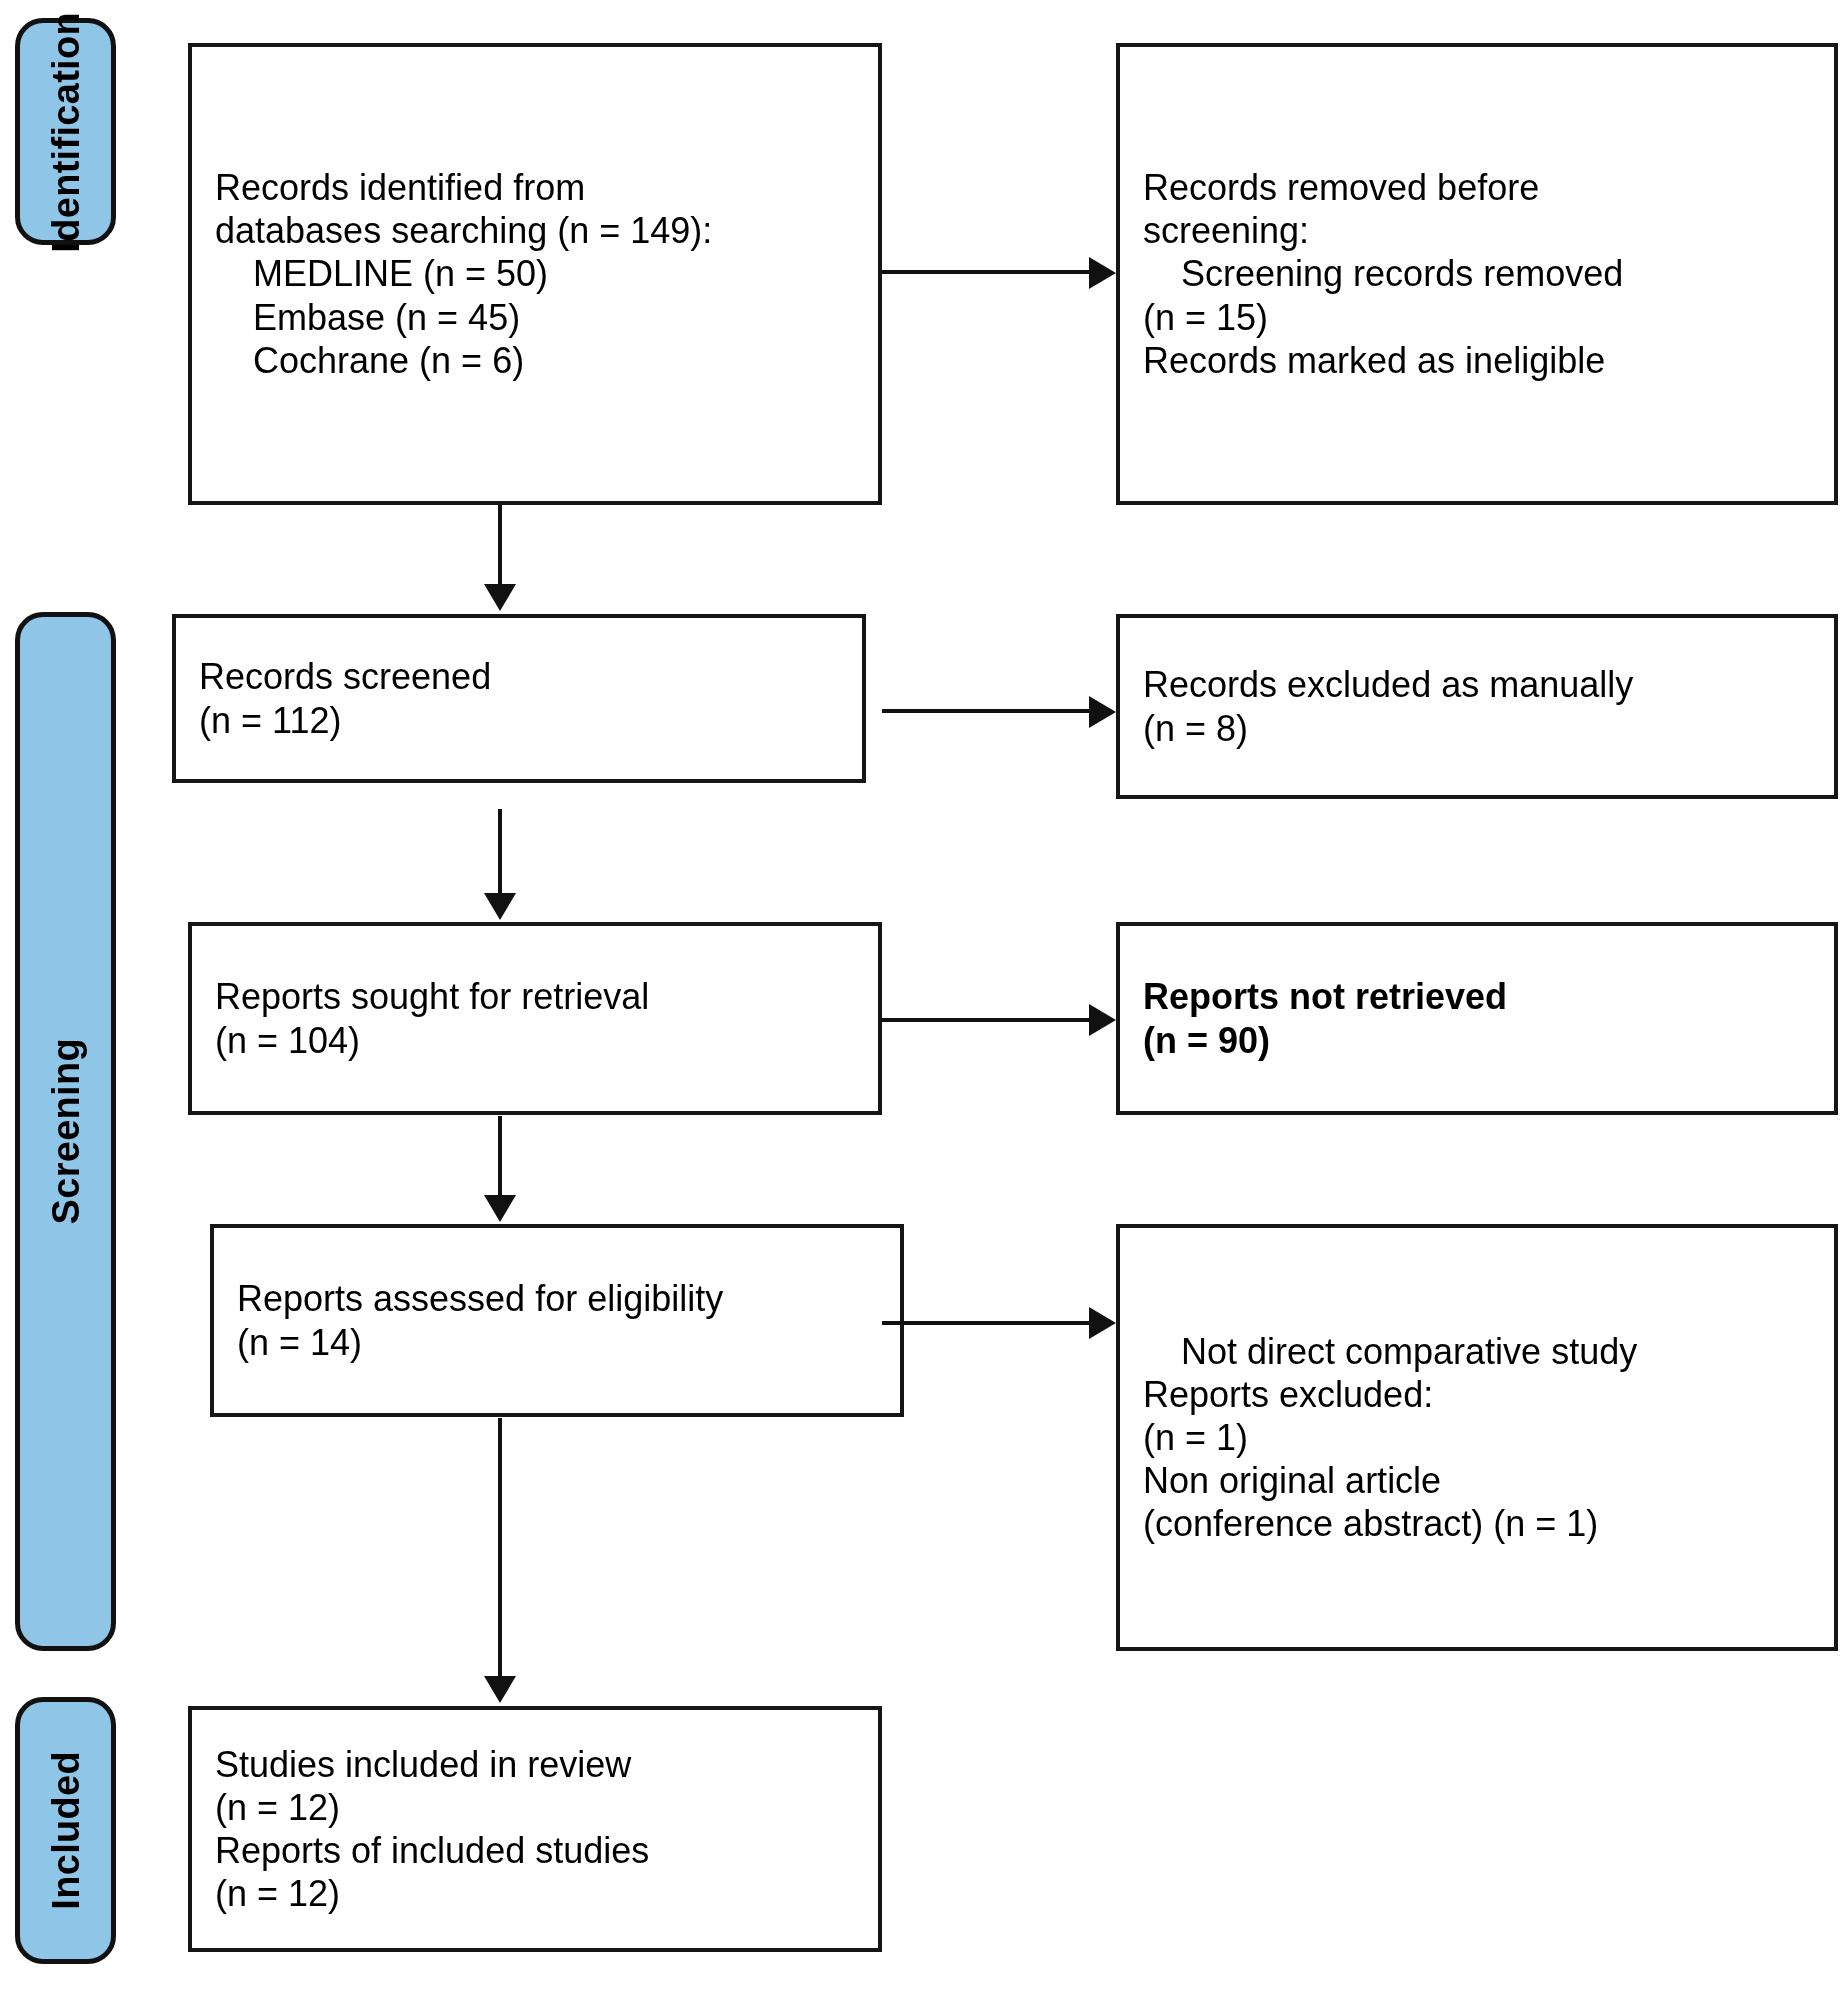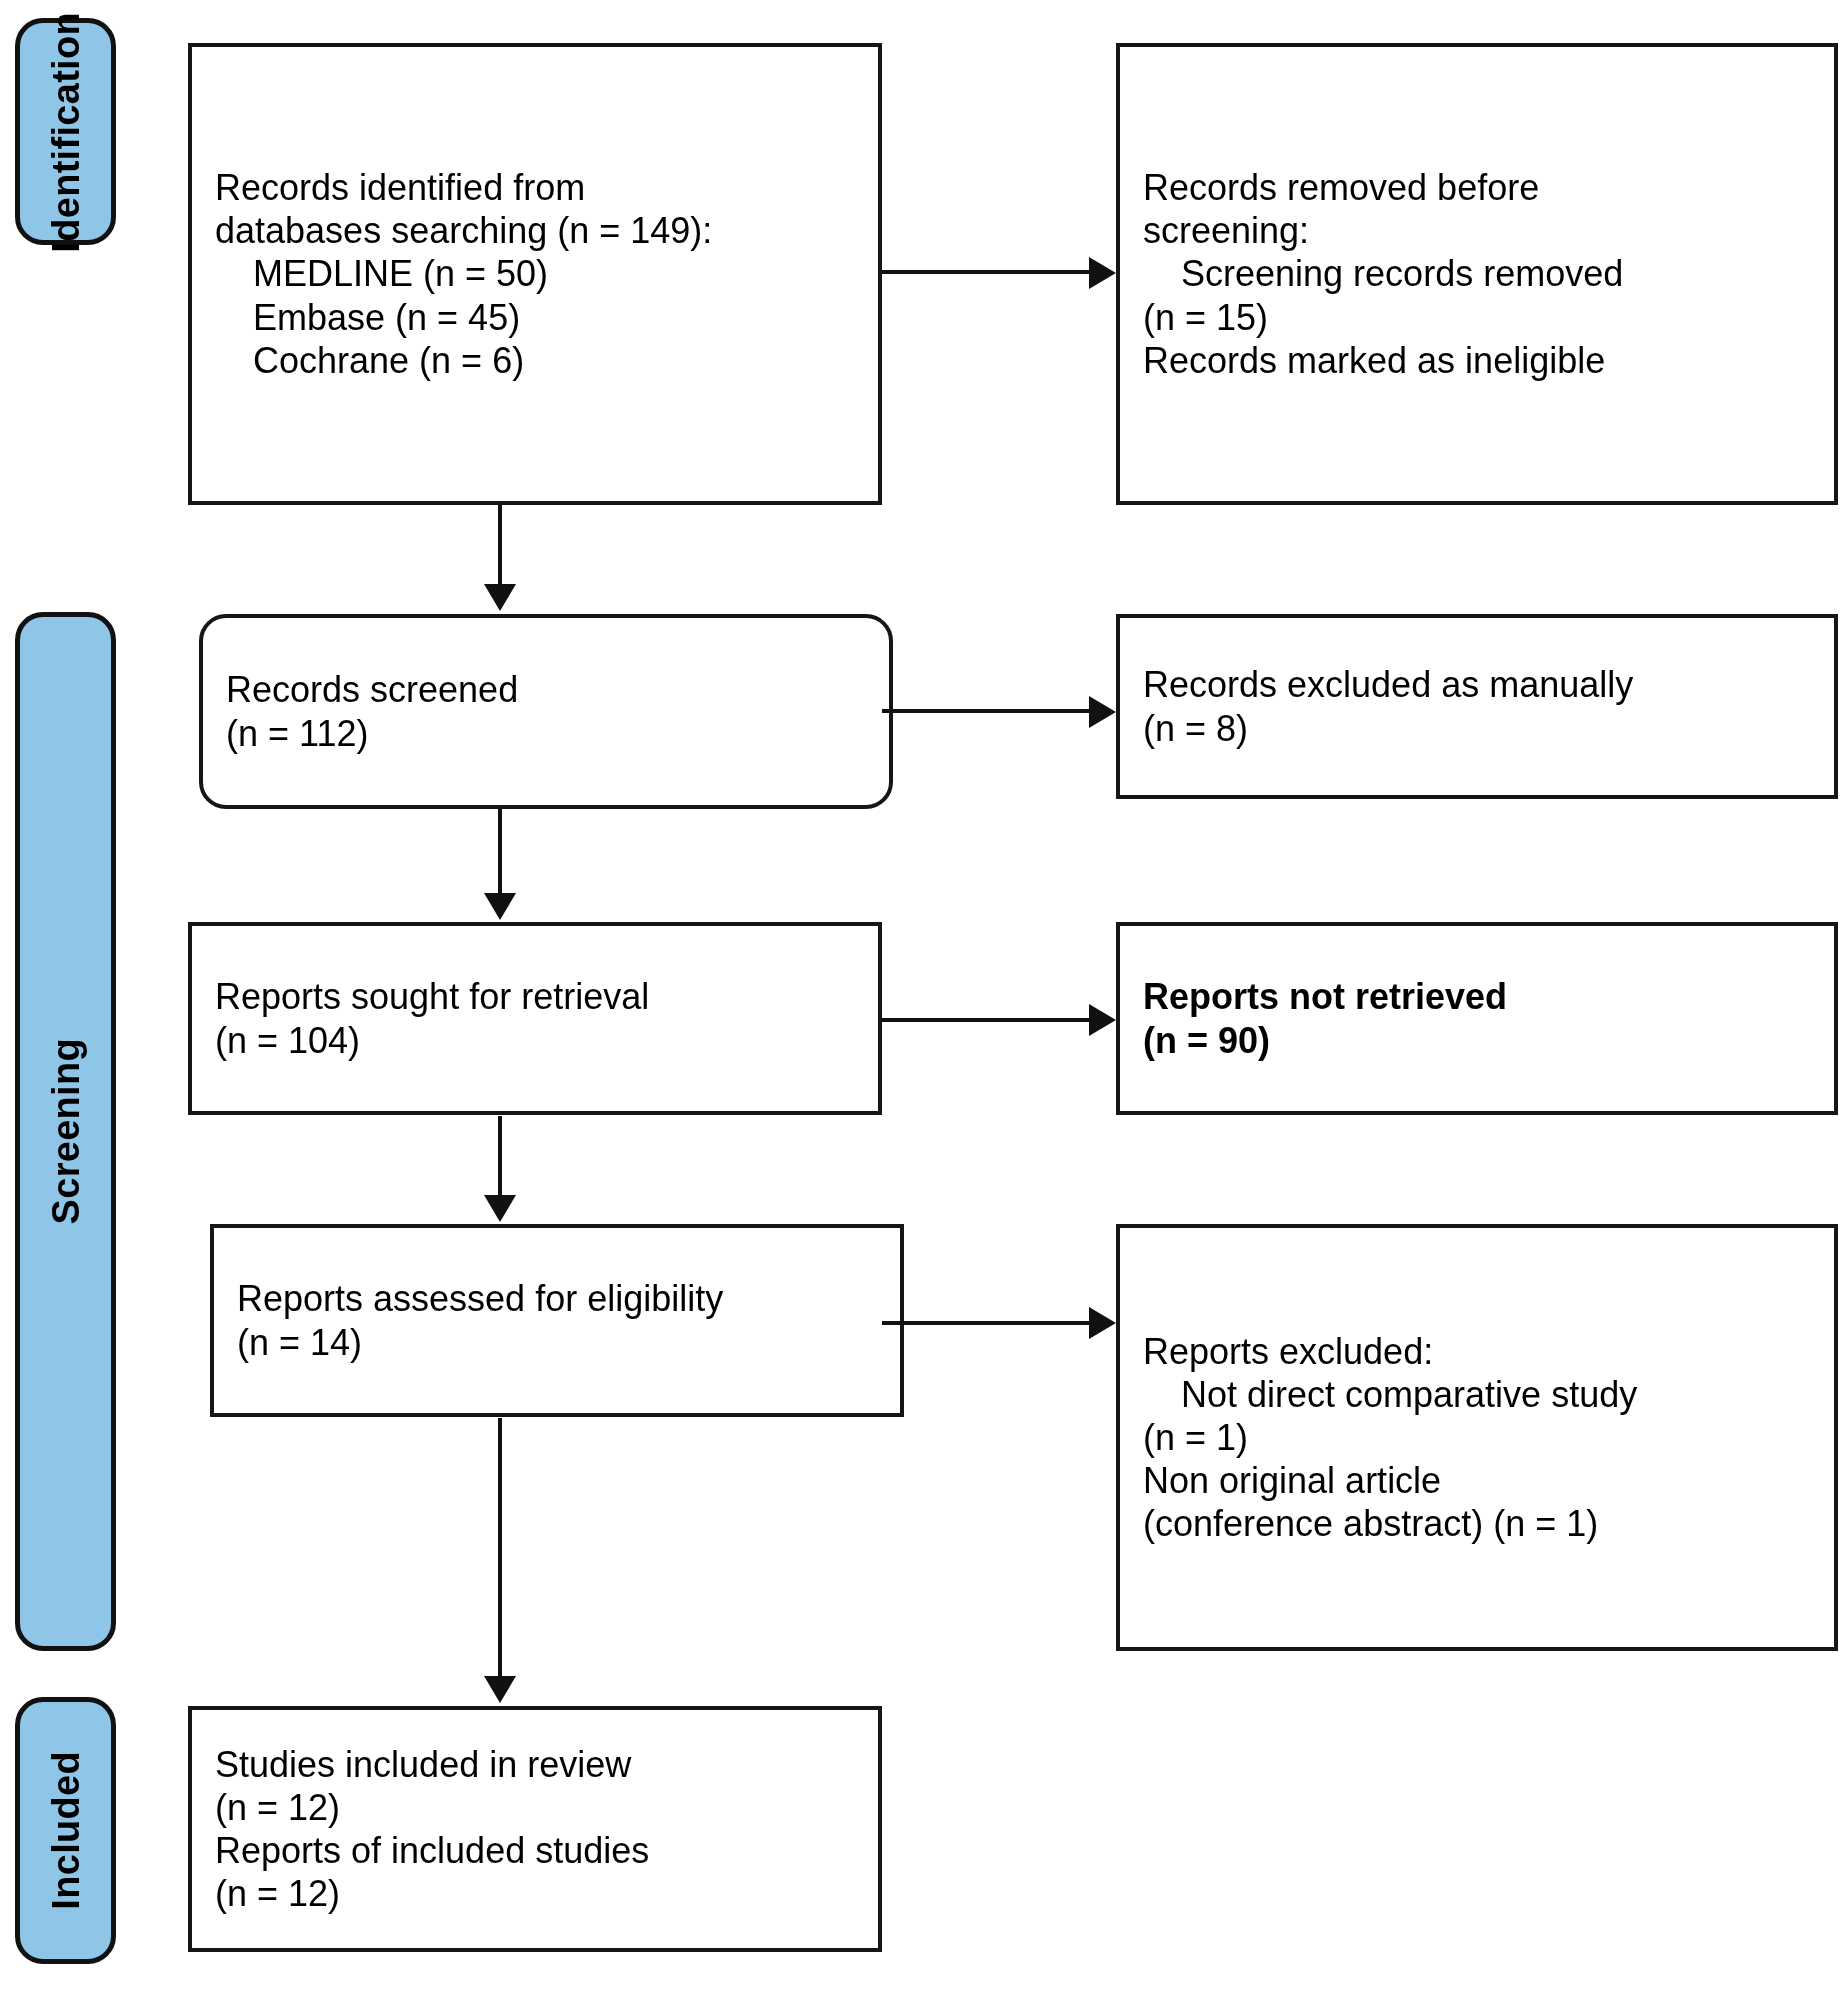--- a/index.html
+++ b/index.html
@@ -121,21 +121,21 @@
     <div class="flow-line">(n = 15)</div>
     <div class="flow-line">Records marked as ineligible</div>
   </div>
 
   <div class="h-stem" style="left:882px; top:270px; width:209px;"></div>
   <div class="h-head" style="left:1089px; top:257px;"></div>
 
   <div class="v-stem" style="left:498px; top:505px; height:82px;"></div>
   <div class="v-head" style="left:484px; top:584px;"></div>
 
-  <div class="flow-box" style="left:199px; top:614px; width:694px; height:195px;border-radius:27px;">
+  <div class="flow-box" style="left:172px; top:614px; width:694px; height:169px;">
     <div class="flow-line">Records screened</div>
     <div class="flow-line">(n = 112)</div>
   </div>
 
   <div class="flow-box" style="left:1116px; top:614px; width:722px; height:185px;">
     <div class="flow-line">Records excluded as manually</div>
     <div class="flow-line">(n = 8)</div>
   </div>
 
   <div class="h-stem" style="left:882px; top:709px; width:209px;"></div>
@@ -159,22 +159,22 @@
 
   <div class="v-stem" style="left:498px; top:1116px; height:82px;"></div>
   <div class="v-head" style="left:484px; top:1195px;"></div>
 
   <div class="flow-box" style="left:188px; top:1224px; width:694px; height:193px;margin-left:22px;">
     <div class="flow-line">Reports assessed for eligibility</div>
     <div class="flow-line">(n = 14)</div>
   </div>
 
   <div class="flow-box" style="left:1116px; top:1224px; width:722px; height:427px;">
+    <div class="flow-line indent">Not direct comparative study</div>
     <div class="flow-line">Reports excluded:</div>
-    <div class="flow-line indent">Not direct comparative study</div>
     <div class="flow-line">(n = 1)</div>
     <div class="flow-line">Non original article</div>
     <div class="flow-line">(conference abstract) (n = 1)</div>
   </div>
 
   <div class="h-stem" style="left:882px; top:1321px; width:209px;"></div>
   <div class="h-head" style="left:1089px; top:1307px;"></div>
 
   <div class="v-stem" style="left:498px; top:1418px; height:261px;"></div>
   <div class="v-head" style="left:484px; top:1676px;"></div>

